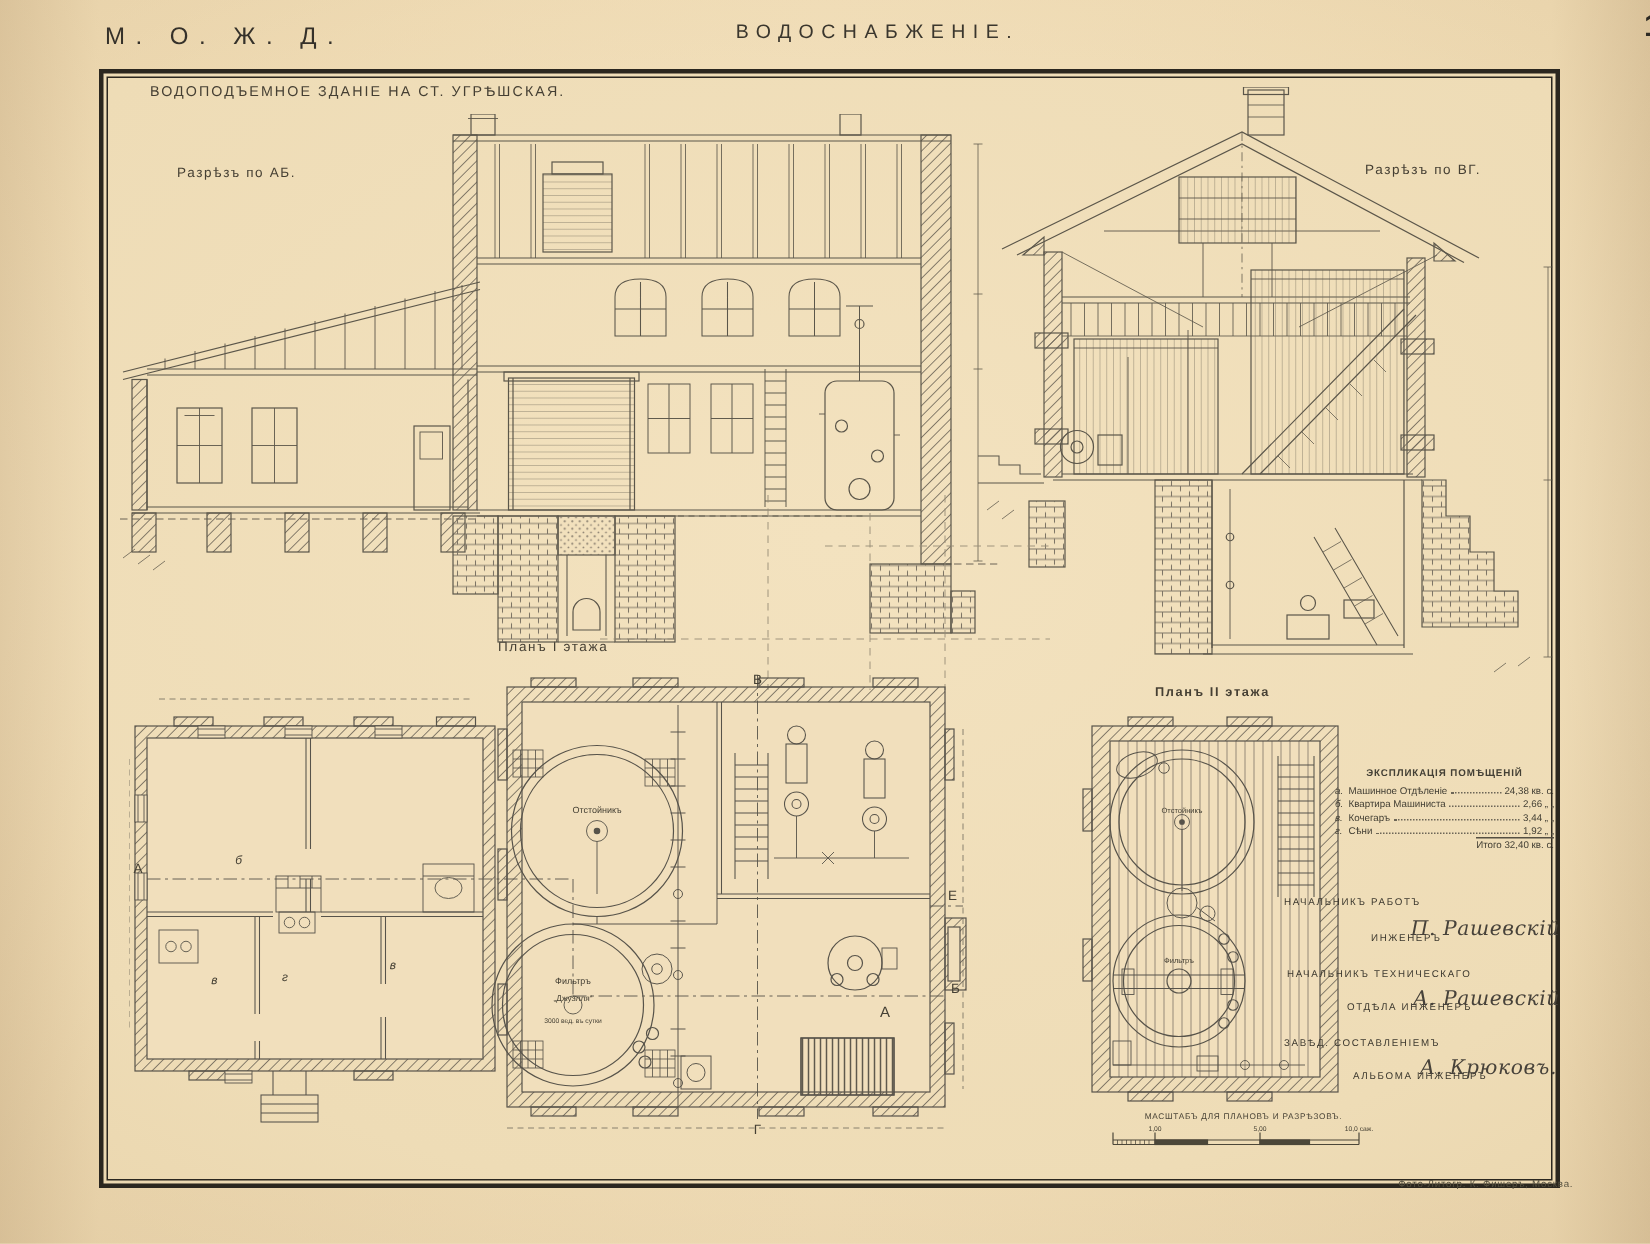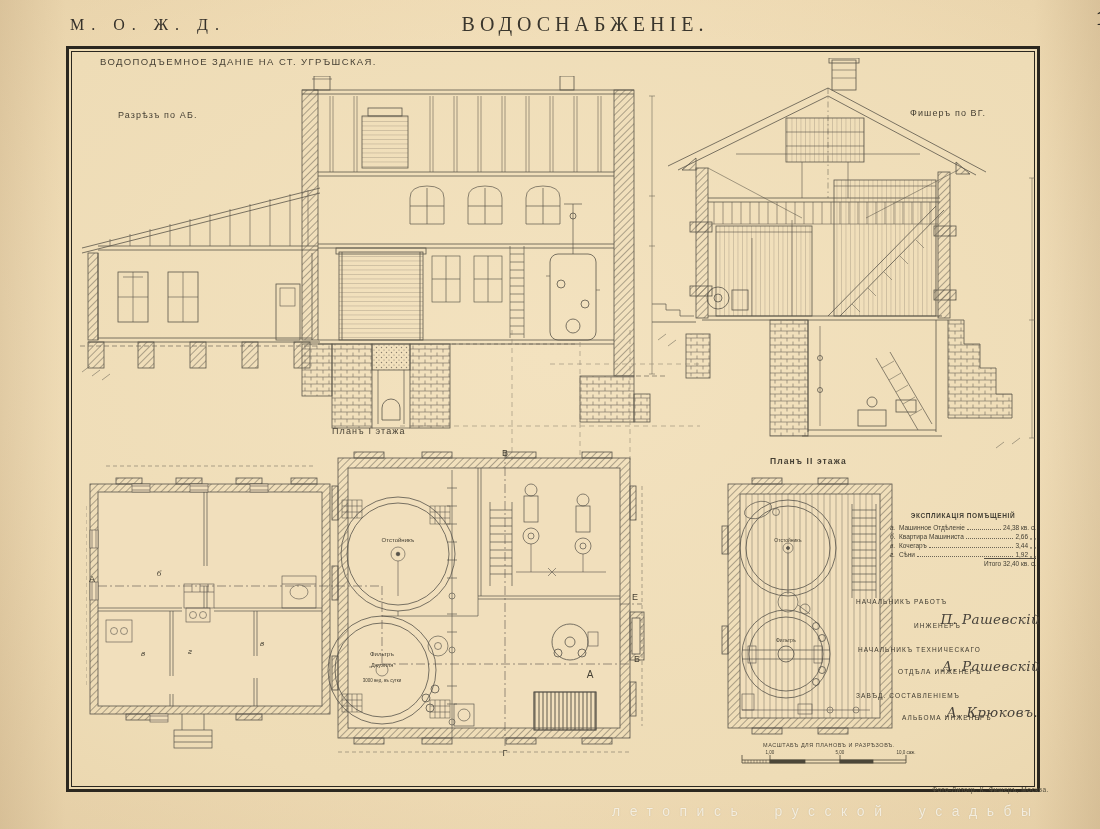--- a/index.html
+++ b/index.html
@@ -8,23 +8,23 @@
       radial-gradient(130% 105% at 52% 44%, rgba(255,245,220,.55) 0%, rgba(240,221,185,.25) 45%, rgba(189,160,118,.38) 92%, rgba(160,130,92,.5) 100%),
       linear-gradient(90deg, #d9c198 0%, #ecd7ae 6%, #efdbb4 50%, #ecd7ae 94%, #d6be95 100%),
       #e9d3a9;
     font-family:"Liberation Sans", sans-serif;color:#3c382f;}
   .abs{position:absolute;}
   
   #frame{left:66px;top:46px;width:968px;height:740px;border:3px solid #2b271f;
      background:radial-gradient(120% 110% at 50% 42%, #f3e2bf 0%, #eedcb6 55%, #e4cda1 100%);}
   #frame .inner{position:absolute;inset:2px;border:1px solid #2b271f;}
   
-  .hdr{font-family:Liberation Serif, serif;color:#35312a;}
+  .hdr{font-family:Liberation Sans, sans-serif;color:#35312a;}
   #mozhd{left:70px;top:16px;font-size:16px;letter-spacing:7px;}
-  #title{left:420px;top:13px;width:330px;text-align:center;font-size:20px;letter-spacing:5px;color:#3a362d;}
+  #title{left:420px;top:13px;width:330px;text-align:center;font-size:13px;letter-spacing:5px;color:#3a362d;}
   #pagenum{left:1096px;top:6px;font-size:21px;font-weight:bold;color:#2d2a23;}
   
   .dlabel{font-size:9px;letter-spacing:1.1px;color:#453f33;white-space:nowrap;}
   #subtitle{left:100px;top:56px;font-size:9.5px;letter-spacing:1.4px;}
   #lab-ab{left:118px;top:110px;}
   #lab-vg{left:910px;top:108px;}
   #lab-p1{left:320px;top:426px;padding-left:12px;}
   #lab-p2{left:770px;top:456px;font-size:8.5px;font-weight:bold;}
   svg{display:block;}
   svg text{font-family:"Liberation Sans",sans-serif;fill:#454034;}
@@ -80,21 +80,21 @@
   <div class="abs hdr" id="mozhd">М. О. Ж. Д.</div>
   <div class="abs hdr" id="title">ВОДОСНАБЖЕНІЕ.</div>
   <div class="abs hdr" id="pagenum">195.</div>
 
   <div class="abs" id="frame">
       <div class="inner"></div>
     </div>
 
   <div class="abs dlabel" id="subtitle">ВОДОПОДЪЕМНОЕ ЗДАНІЕ НА СТ. УГРѢШСКАЯ.</div>
   <div class="abs dlabel" id="lab-ab">Разрѣзъ по АБ.</div>
-  <div class="abs dlabel" id="lab-vg">Фишеръ по ВГ.</div>
+  <div class="abs dlabel" id="lab-vg">Разрѣзъ по ВГ.</div>
   <div class="abs dlabel" id="lab-p1">Планъ I этажа</div>
   <div class="abs dlabel" id="lab-p2">Планъ II этажа</div>
 
   <svg class="abs" style="left:80px;top:76px" width="585" height="362" viewBox="0 0 585 362">
     <g stroke="#5b564a" fill="none" stroke-width="0.8">
 
       <g>
         <path d="M2,172 L240,112 M2,177 L240,117"></path>
         <path d="M18,170 H238 M18,174 H238"></path>
         <path d="M30,163 V170 M50,158 V170 M70,153 V170 M90,148 V170 M110,143 V170 M130,138 V170 M150,133 V170 M170,128 V170 M190,123 V170 M210,118 V170 M228,114 V170" stroke-width="0.6"></path>
@@ -553,15 +553,14 @@
       </g>
       <g font-size="4.5" fill="#4c4739" text-anchor="middle">
         <text x="30" y="4">1,00</text>
         <text x="100" y="4">5,00</text>
         <text x="166" y="4">10,0 саж.</text>
       </g>
     </svg>
   </div>
 
   <div class="abs" id="credit">Фото-Литогр. К. Фишеръ, Москва.</div>
-  <div class="abs" id="watermark">летопись русской усадьбы</div>
 
 </div>
 
 </body></html>

